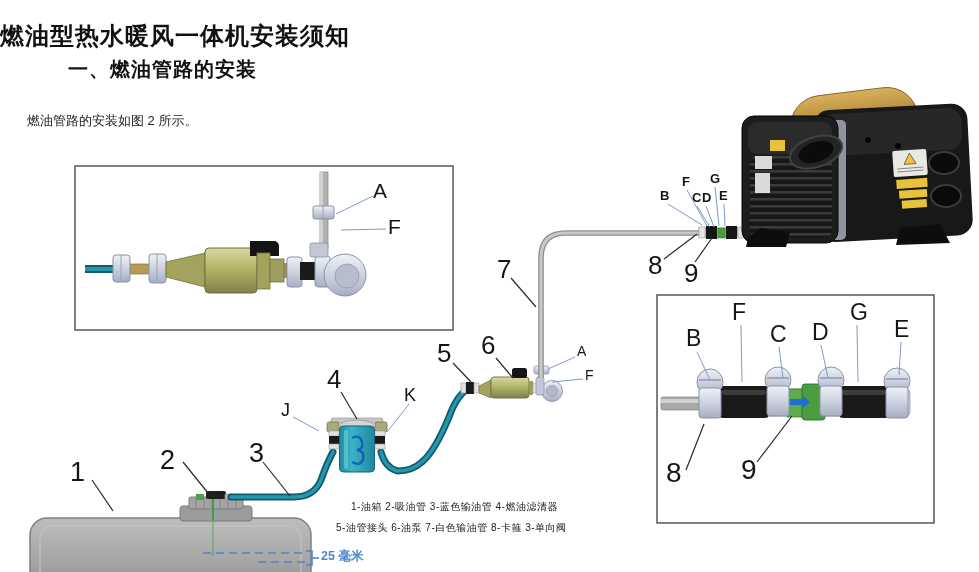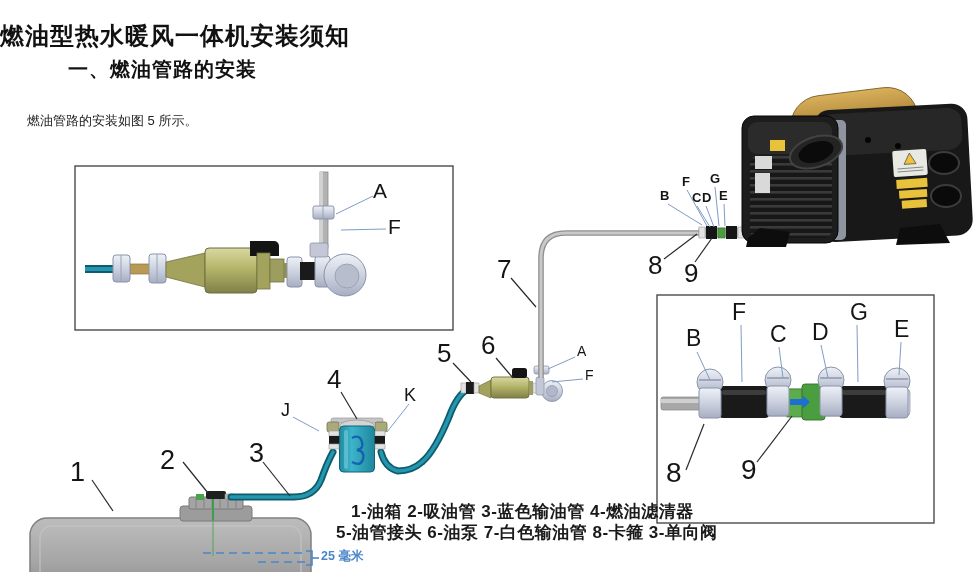--- a/index.html
+++ b/index.html
@@ -18,21 +18,21 @@
     top:56px;left:27px;font-size:20px;font-weight:bold;letter-spacing:1px;margin-left:41px;
   }
   #intro-text{
     top:112px;left:27px;font-size:13px;color:#222;
   }
   .lbl{
     position:absolute;line-height:1;color:#151515;font-weight:500;
     white-space:nowrap;
   }
   .legend{
-    position:absolute;font-size:17px;font-weight:700;color:#1a1a1a;
+    position:absolute;font-size:10px;font-weight:400;color:#1a1a1a;
     white-space:nowrap;letter-spacing:0.5px;
   }
   #dim-note{
     position:absolute;left:321px;top:548px;font-size:12.5px;
     color:#4a86c8;font-weight:700;white-space:nowrap;
   }
   svg{position:absolute;left:0;top:0;}
 </style>
 </head>
 <body>
@@ -300,21 +300,21 @@
     <line x1="741" y1="325" x2="742" y2="382"></line>
     <line x1="779" y1="347" x2="783" y2="378"></line>
     <line x1="821" y1="345" x2="828" y2="378"></line>
     <line x1="857" y1="325" x2="858" y2="382"></line>
     <line x1="901" y1="342" x2="899" y2="375"></line>
   </g>
 </svg>
 
 <div id="title" class="abs">燃油型热水暖风一体机安装须知</div>
 <div id="section-heading" class="abs">一、燃油管路的安装</div>
-<div id="intro-text" class="abs">燃油管路的安装如图 5 所示。</div>
+<div id="intro-text" class="abs">燃油管路的安装如图 2 所示。</div>
 
 <div class="lbl" style="left:70px;top:459px;font-size:27px">1</div>
 <div class="lbl" style="left:160px;top:447px;font-size:27px">2</div>
 <div class="lbl" style="left:249px;top:440px;font-size:27px">3</div>
 <div class="lbl" style="left:327px;top:366px;font-size:26px">4</div>
 <div class="lbl" style="left:281px;top:401px;font-size:18px">J</div>
 <div class="lbl" style="left:404px;top:386px;font-size:18px">K</div>
 <div class="lbl" style="left:437px;top:340px;font-size:26px">5</div>
 <div class="lbl" style="left:481px;top:332px;font-size:26px">6</div>
 <div class="lbl" style="left:577px;top:344px;font-size:14px">A</div>

